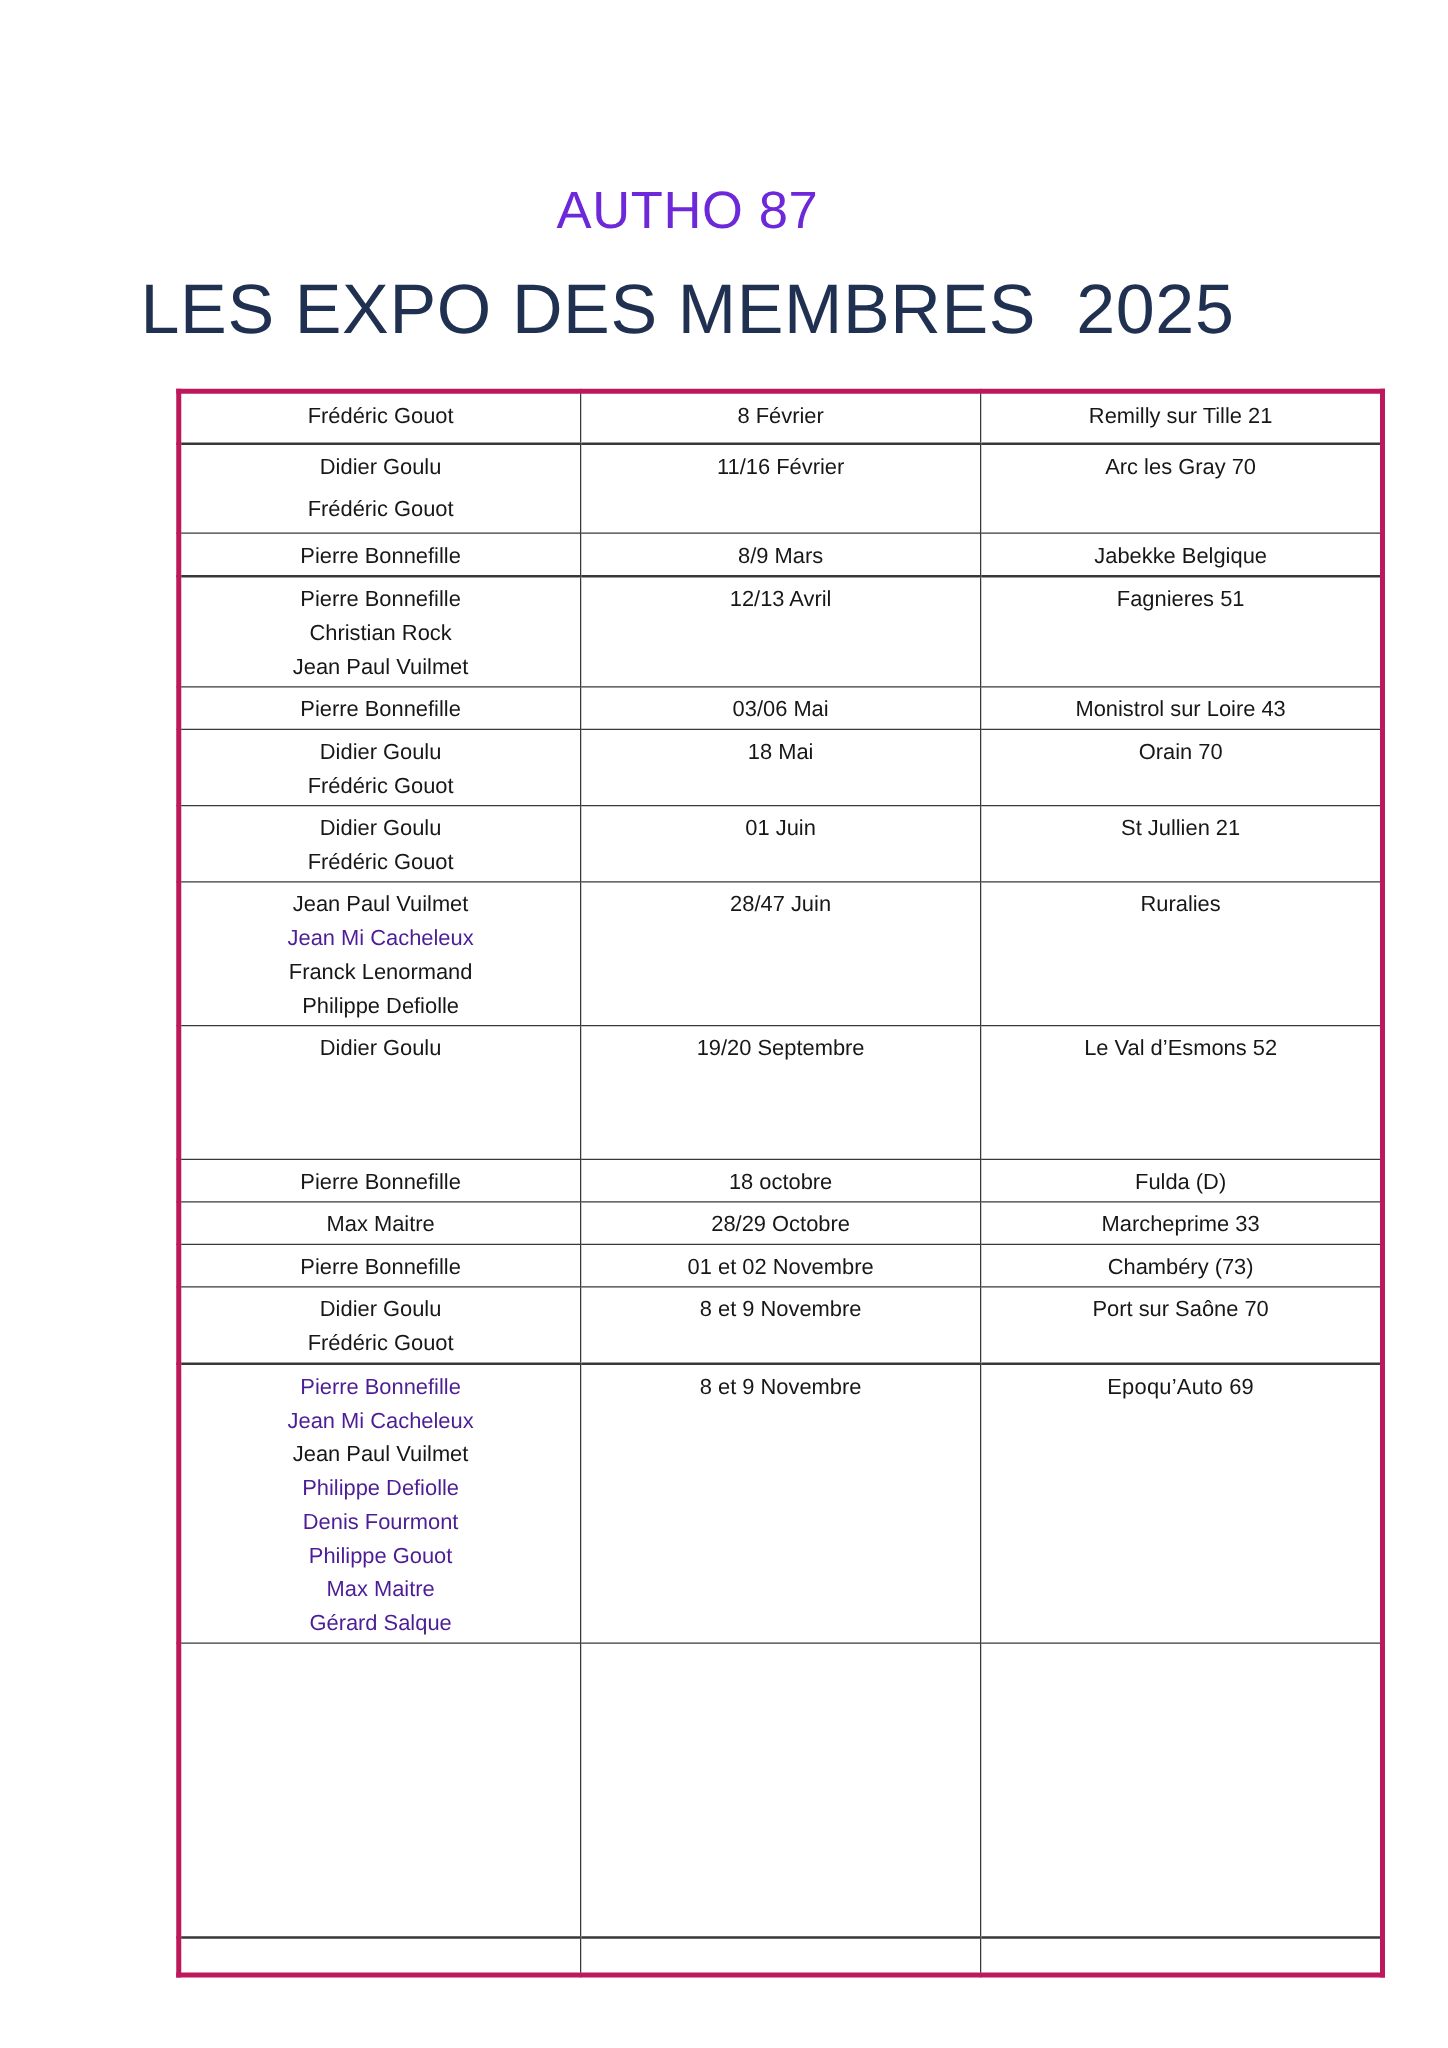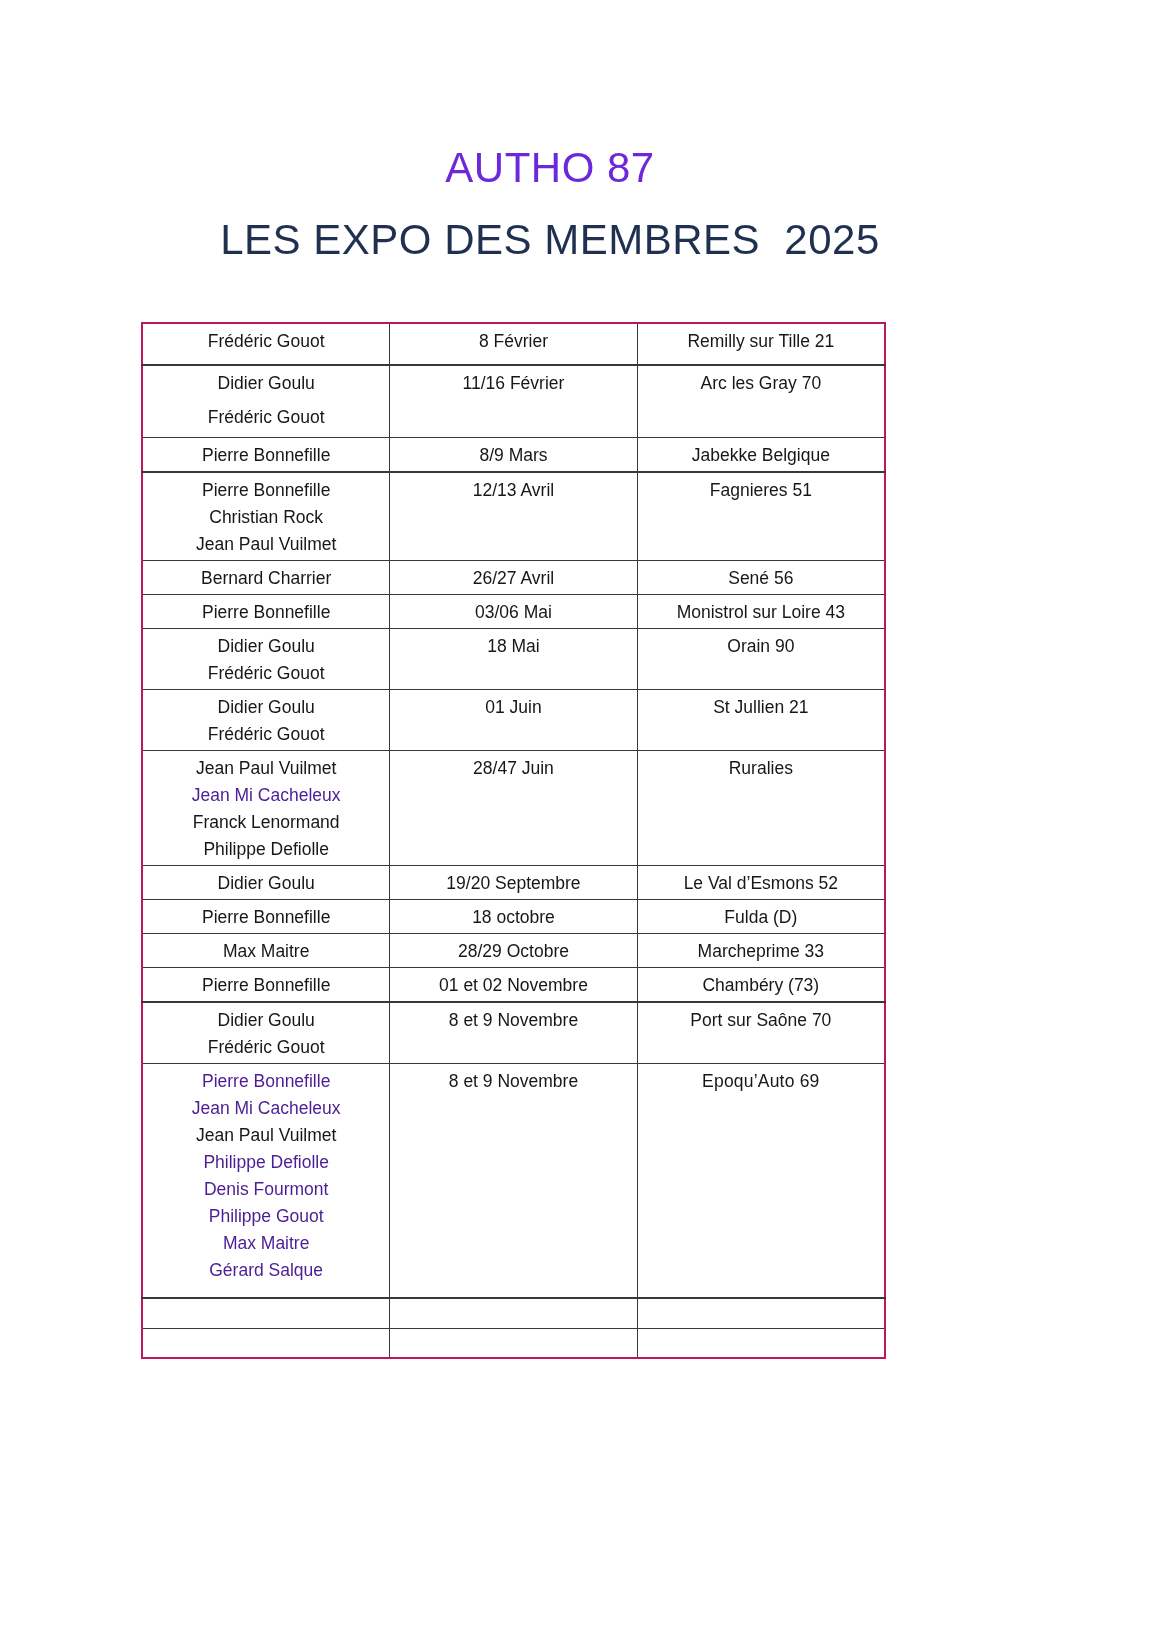--- a/index.html
+++ b/index.html
@@ -22,33 +22,33 @@
     margin: 146px 0 0 0;
     font-size: 42px;
     font-weight: 400;
     line-height: 1.05;
     color: #6d28d9;
     letter-spacing: 0.5px;
     white-space: pre-wrap;
   }
   .subtitle {
     margin: 28px 0 0 0;
-    font-size: 42px;
+    font-size: 56px;
     font-weight: 400;
     line-height: 1.05;
     color: #1f3050;
     letter-spacing: 0.5px;
     white-space: pre-wrap;
   }
   table.expo {
     border-collapse: collapse;
     table-layout: fixed;
-    width: 745px;
-    margin: 60px 0 0 141px;
-    border: 2px solid #be185d;
+    width: 967px;
+    margin: 34px 0 0 141px;
+    border: 4px solid #be185d;
   }
   table.expo td {
     border: 1.4px solid #383838;
     width: 33.33%;
     vertical-align: top;
     text-align: center;
     padding: 4px 6px 2px 6px;
     font-size: 17.5px;
     line-height: 27px;
     color: #171717;
@@ -124,39 +124,32 @@
     <td>
           <div class="name">Pierre Bonnefille</div>
           <div class="name">Christian Rock</div>
           <div class="name">Jean Paul Vuilmet</div>
         </td>
     <td>12/13 Avril</td>
     <td>Fagnieres 51</td>
   </tr>
       <tr>
     <td>
-          <div class="name">Bernard Charrier</div>
-        </td>
-    <td>26/27 Avril</td>
-    <td>Sené 56</td>
-  </tr>
-      <tr>
-    <td>
           <div class="name">Pierre Bonnefille</div>
         </td>
     <td>03/06 Mai</td>
     <td>Monistrol sur Loire 43</td>
   </tr>
       <tr>
     <td>
           <div class="name">Didier Goulu</div>
           <div class="name">Frédéric Gouot</div>
         </td>
     <td>18 Mai</td>
-    <td>Orain 90</td>
+    <td>Orain 70</td>
   </tr>
       <tr>
     <td>
           <div class="name">Didier Goulu</div>
           <div class="name">Frédéric Gouot</div>
         </td>
     <td>01 Juin</td>
     <td>St Jullien 21</td>
   </tr>
       <tr>

